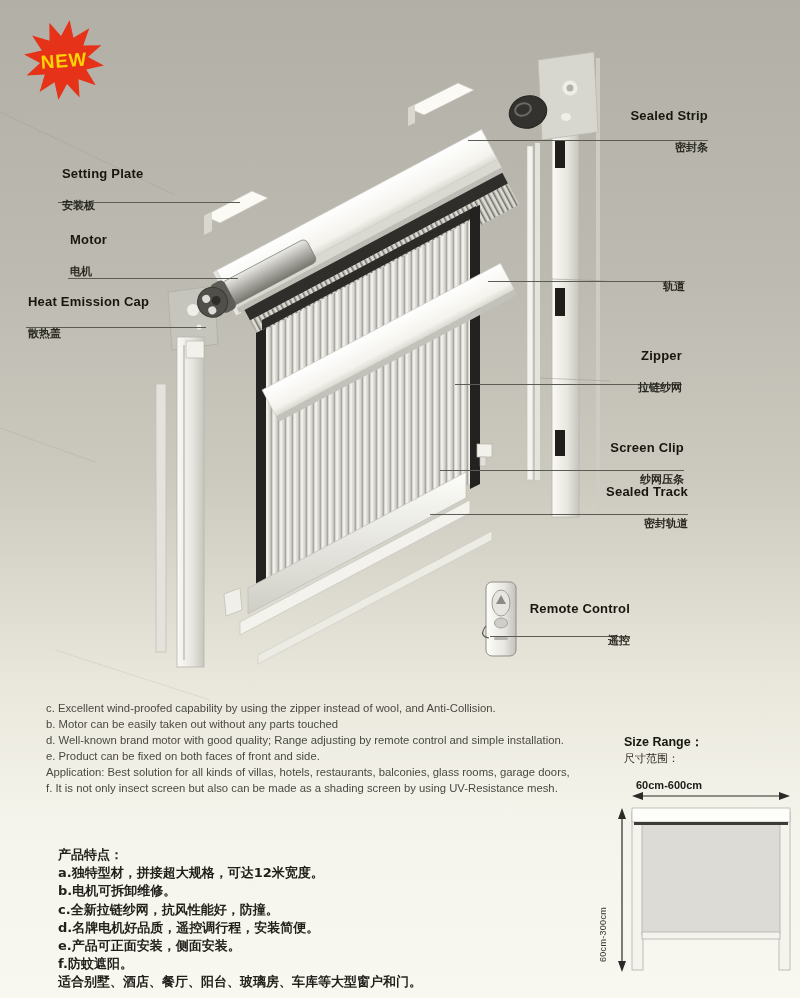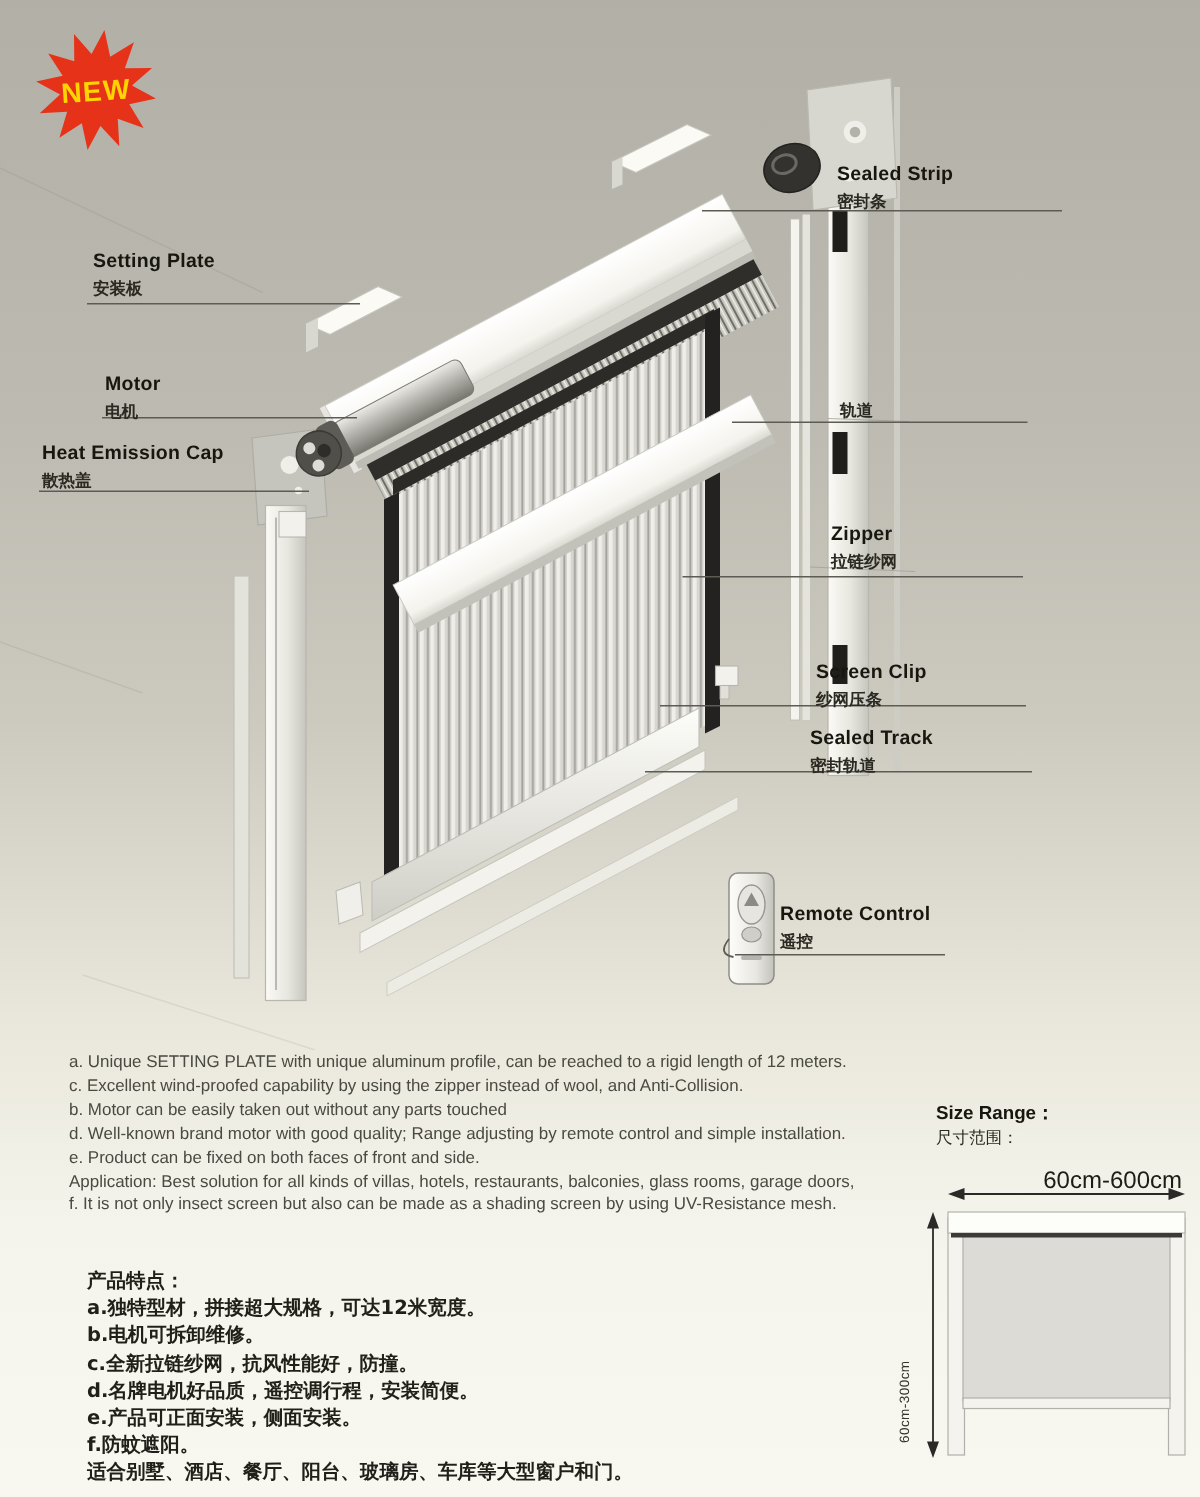--- a/index.html
+++ b/index.html
@@ -7,34 +7,34 @@
     position:relative;
     width:800px;height:998px;
     overflow:hidden;
     background:linear-gradient(180deg,#b2b0a6 0%,#bdbbb1 28%,#ccc9bf 48%,#e9e7db 68%,#f5f4ec 82%,#f8f7f0 100%);
     font-family:"Liberation Sans",sans-serif;
   }
   svg{display:block}
   .abs{position:absolute}
   .callout{position:absolute;z-index:5}
   .callout .en{font-size:13px;font-weight:bold;color:#17160f;letter-spacing:.2px;line-height:15px}
-  .callout .cn{font-size:11px;font-weight:bold;color:#2a2922;margin-top:6px;line-height:13px}
-  .callout.right{text-align:left}
+  .callout .cn{font-size:11px;font-weight:bold;color:#2a2922;margin-top:18px;line-height:13px}
+  .callout.right{text-align:right}
   .leader{position:absolute;height:0;border-top:1.3px solid #5c5b54;z-index:4}
   .features{position:absolute;left:46px;top:701px;width:568px;
     font-size:11.3px;color:#4a4942;line-height:15.9px;z-index:5}
   .features .app2{padding-left:92px}
   .cnblock{position:absolute;left:58px;top:846px;width:480px;
     font-size:13px;font-weight:bold;color:#201f19;line-height:18.2px;z-index:5;
     font-family:"DejaVu Sans",sans-serif}
   .sizebox{position:absolute;left:598px;top:726px;width:200px;height:270px;z-index:5}
   .sizebox .t1{position:absolute;left:26px;top:8px;font-size:12.5px;font-weight:bold;color:#17160f}
   .sizebox .t2{position:absolute;left:26px;top:25px;font-size:11px;font-weight:normal;color:#2a2922}
-  .sizebox .wlabel{position:absolute;left:38px;top:53px;width:152px;text-align:right;
-    font-size:16px;font-weight:normal;color:#1d1c16}
+  .sizebox .wlabel{position:absolute;left:38px;top:53px;width:152px;text-align:left;
+    font-size:11px;font-weight:bold;color:#1d1c16}
   .sizebox .hlabel{position:absolute;left:0px;top:116px;height:120px;
     writing-mode:vertical-rl;transform:rotate(180deg);
     font-size:9px;color:#33322c;letter-spacing:.3px}
   .badge{position:absolute;left:12px;top:8px;width:104px;height:104px;z-index:6}
 </style>
 </head>
 <body>
 
 <div id="page">
 
@@ -165,21 +165,21 @@
       <path d="M486,626 q-8,10 3,12" fill="none" stroke="#5c5b54" stroke-width="1.2"></path>
     </g>
   </svg>
 
   <div class="callout" style="left:62px;top:166px">
     <div class="en">Setting Plate</div>
     <div class="cn">安装板</div>
   </div>
   <div class="leader" style="left:58px;top:202px;width:182px"></div>
 
-  <div class="callout" style="left:70px;top:248px">
+  <div class="callout" style="left:70px;top:232px">
     <div class="en">Motor</div>
     <div class="cn">电机</div>
   </div>
   <div class="leader" style="left:68px;top:278px;width:170px"></div>
 
   <div class="callout" style="left:28px;top:294px">
     <div class="en">Heat Emission Cap</div>
     <div class="cn">散热盖</div>
   </div>
   <div class="leader" style="left:26px;top:327px;width:180px"></div>
@@ -213,21 +213,20 @@
   </div>
   <div class="leader" style="left:430px;top:514px;width:258px"></div>
 
   <div class="callout right" style="left:520px;top:601px;width:110px">
     <div class="en">Remote Control</div>
     <div class="cn">遥控</div>
   </div>
   <div class="leader" style="left:490px;top:636px;width:140px"></div>
 
   <div class="features">
-    <div>a. Unique SETTING PLATE with unique aluminum profile, can be reached to a rigid length of 12  meters.</div>
     <div>c. Excellent wind-proofed capability by using the zipper instead of wool, and Anti-Collision.</div>
     <div>b. Motor can be easily taken out without any parts touched</div>
     <div>d. Well-known brand motor with good quality; Range adjusting by remote control and simple installation.</div>
     <div>e. Product can be fixed on both faces of front and side.</div>
     <div>Application: Best solution for all kinds of villas, hotels, restaurants, balconies, glass rooms, garage doors,</div>
     <div>f. It is not only insect screen but also can be made as a shading screen by using UV-Resistance mesh.</div>
   </div>
 
   <div class="cnblock">
     <div>产品特点：</div>

